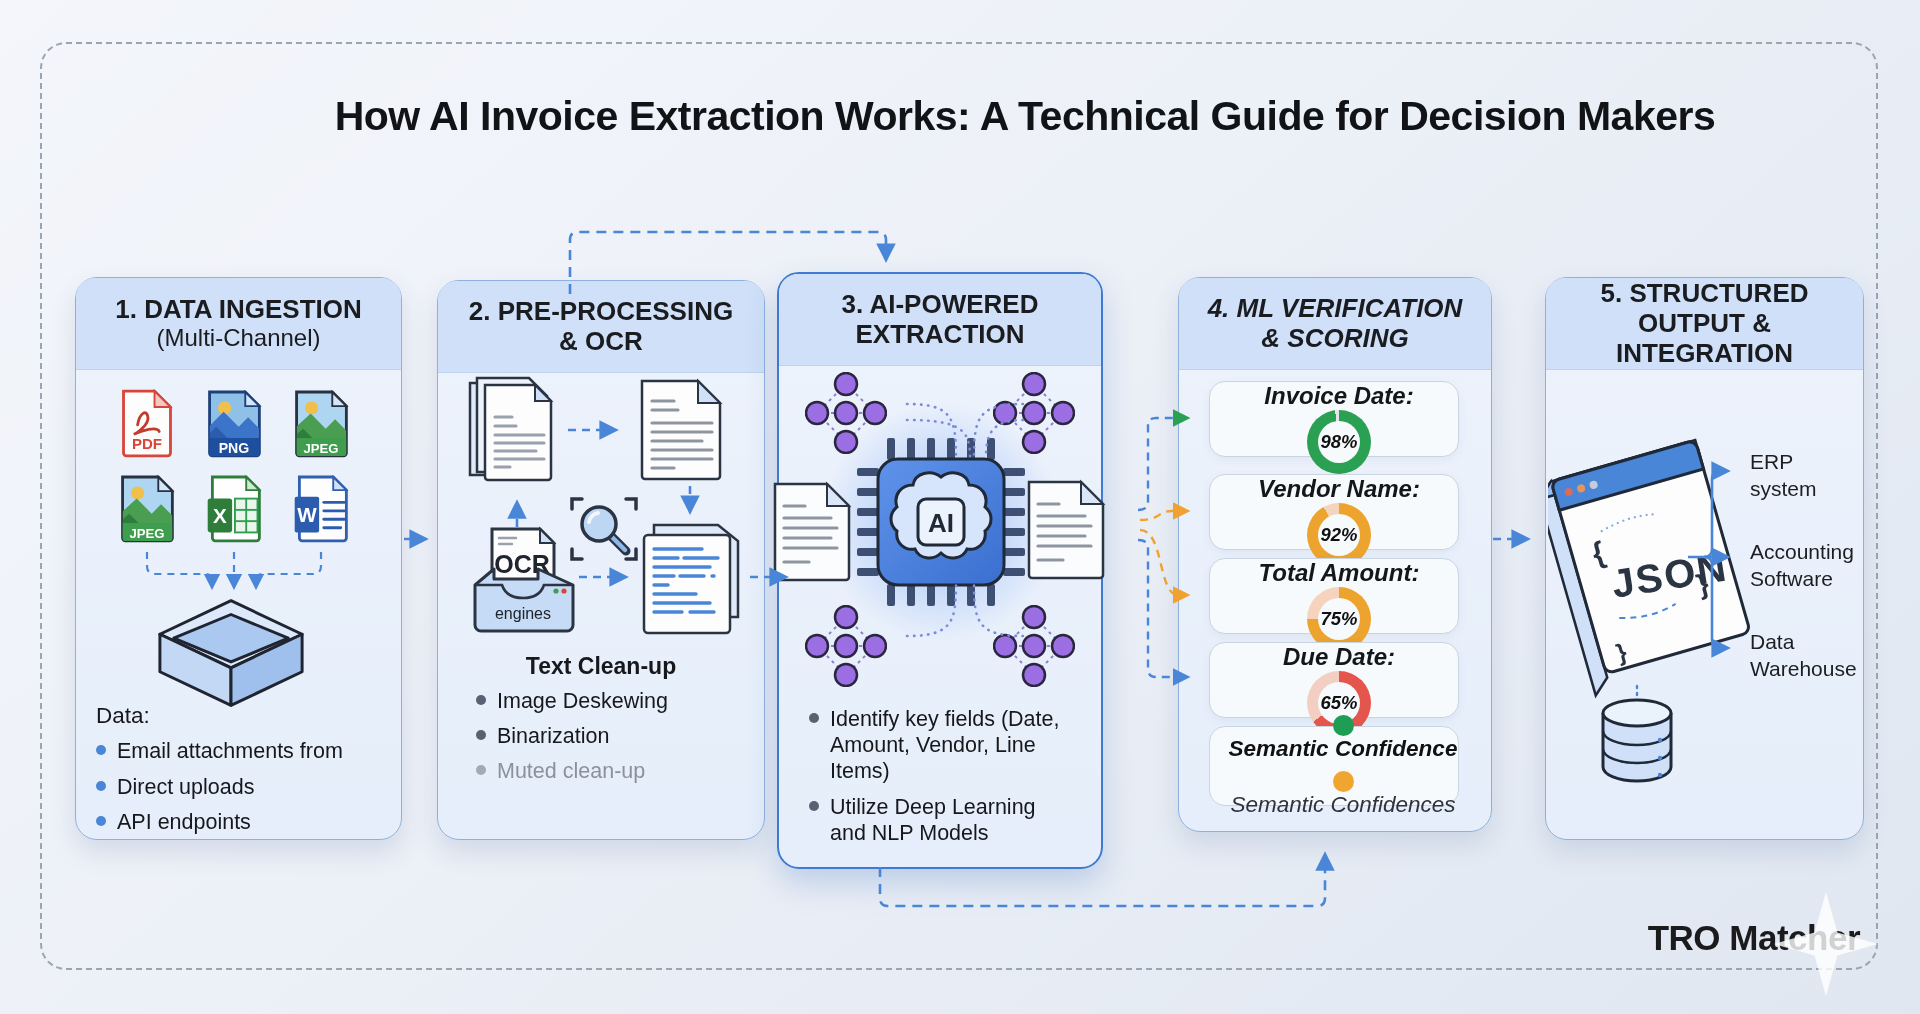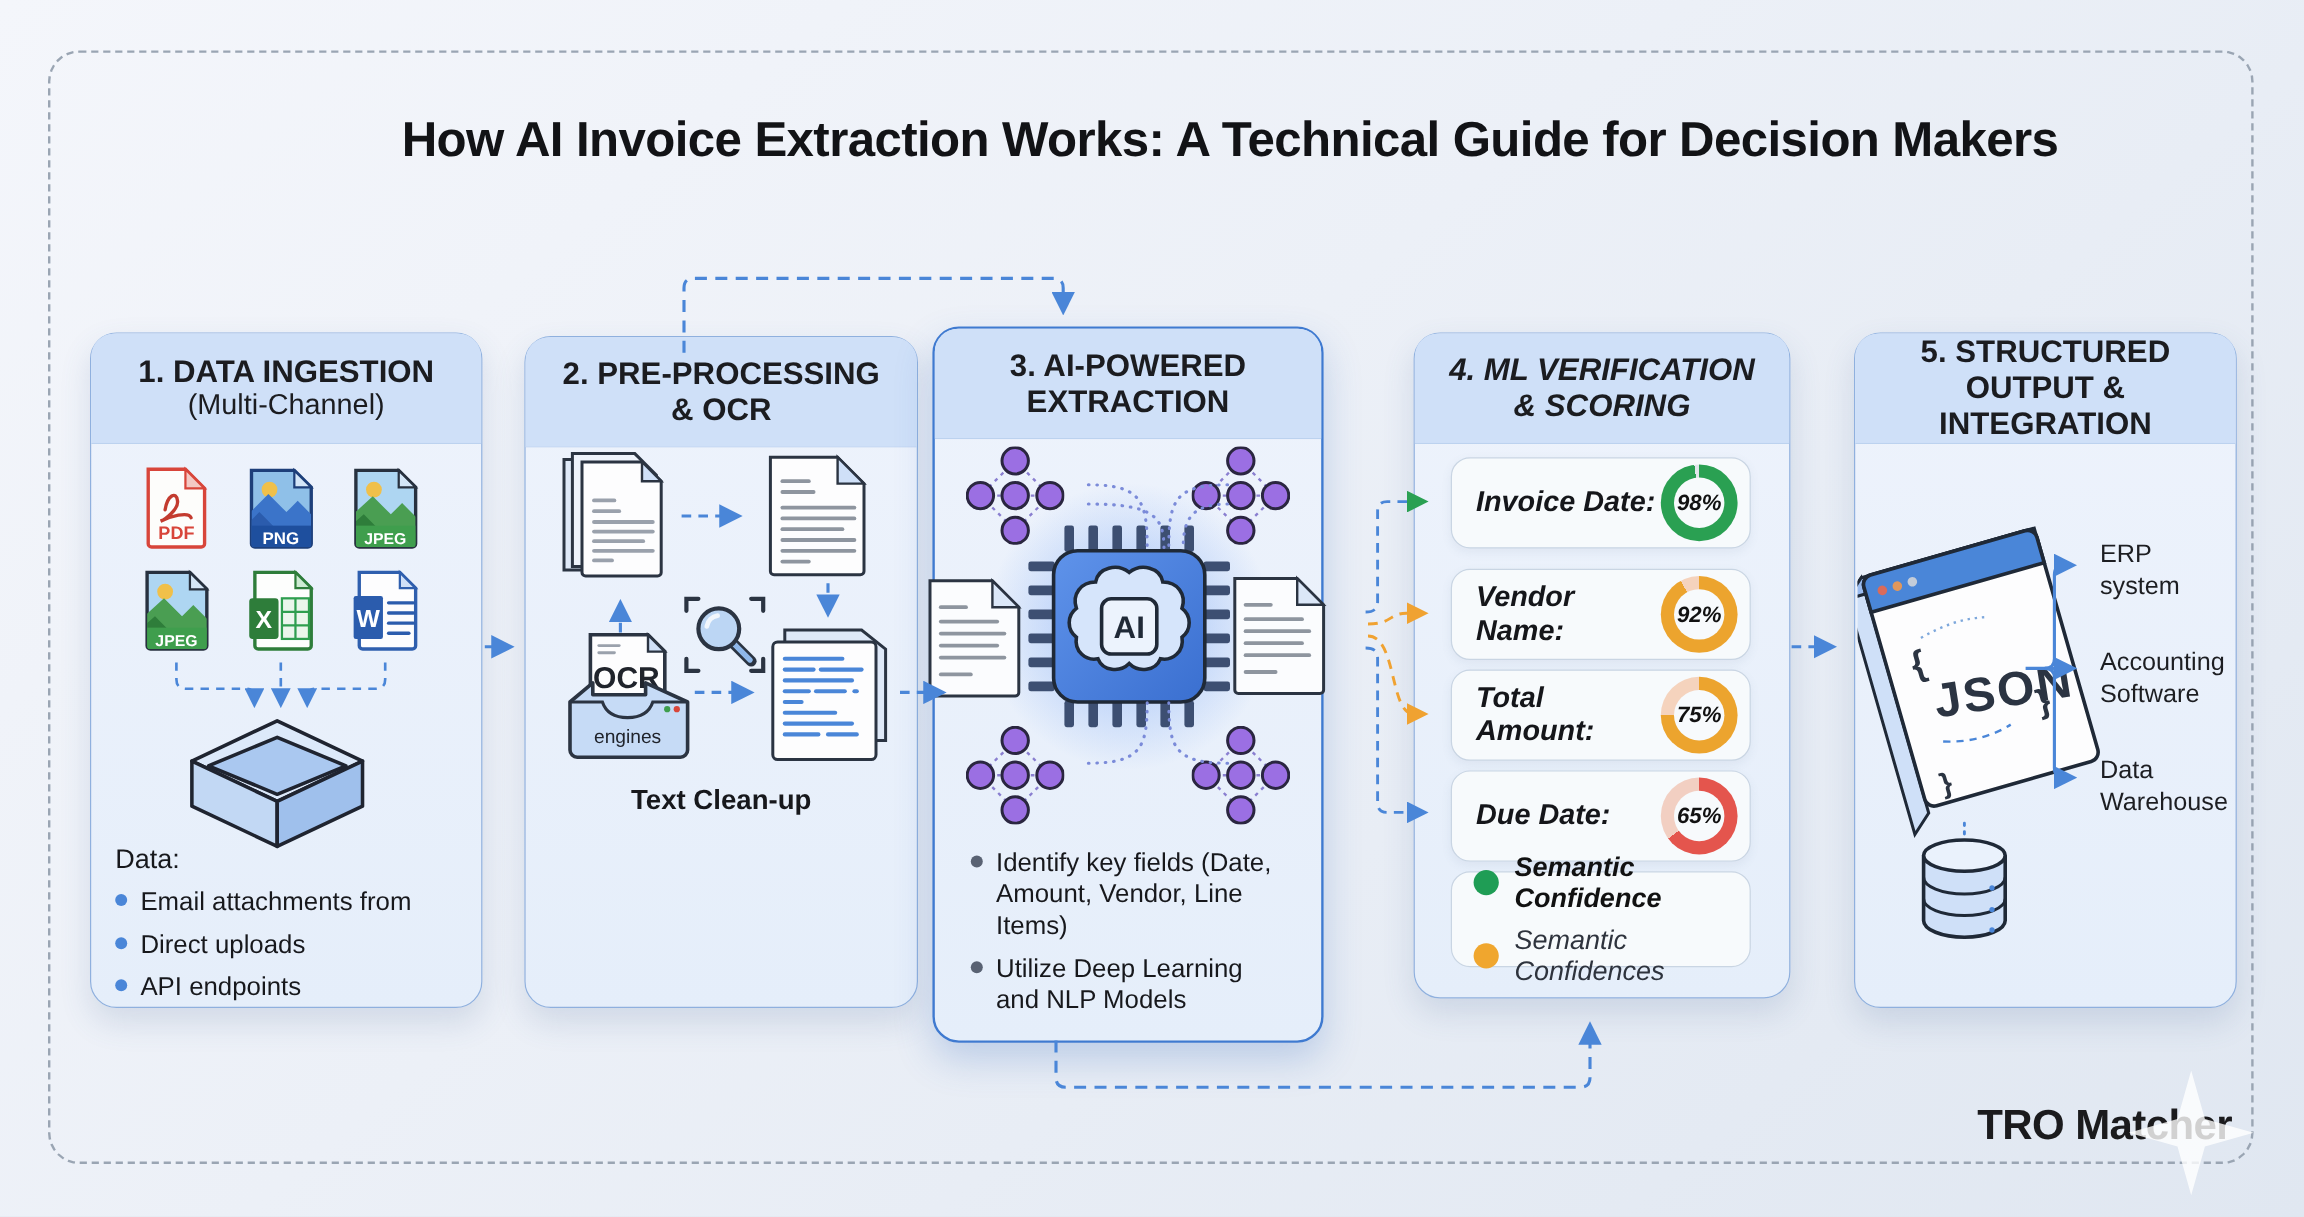--- a/index.html
+++ b/index.html
@@ -31,30 +31,30 @@
   .bdot{flex:0 0 auto;width:10px;height:10px;border-radius:50%;margin-top:7px;}
   .bdot.blue{background:#4a86d8;}
   .bdot.dark{background:#596273;}
   .bdot.gray{background:#a3aab6;}
   .muted{color:#8b919d;}
   .ltitle{font-weight:400;font-size:22.5px;margin-bottom:2px;}
   .tc-title{position:absolute;left:0;top:372px;width:100%;text-align:center;
     font-weight:700;font-size:23px;}
   .score-row{position:absolute;left:30px;width:250px;height:76px;background:#f7fafc;
     border:1.5px solid #c9d5e3;border-radius:16px;display:flex;align-items:center;
-    padding:0 10px 0 20px;box-sizing:border-box;box-shadow:0 3px 8px rgba(90,110,140,.08);}
+    padding:0 10px 0 20px;box-sizing:border-box;box-shadow:0 3px 8px rgba(90,110,140,.08);flex-direction:column;}
   .score-label{flex:1;font-weight:700;font-size:24px;color:#15161a;}
   .donut{position:relative;width:64px;height:64px;border-radius:50%;flex:0 0 auto;}
   .donut::after{content:"";position:absolute;inset:11px;border-radius:50%;background:#f7fafc;}
   .donut span{position:absolute;inset:0;display:flex;align-items:center;justify-content:center;
     font-weight:700;font-size:18.5px;z-index:2;color:#111;}
   .legend{position:absolute;left:30px;top:448px;width:250px;height:80px;background:#f7fafc;
     border:1.5px solid #c9d5e3;border-radius:16px;display:flex;flex-direction:column;
     justify-content:center;gap:9px;padding-left:18px;box-sizing:border-box;}
-  .legend-row{display:flex;align-items:center;gap:13px;font-size:22.5px;color:#2e333d;}
+  .legend-row{display:flex;align-items:center;gap:0;font-size:22.5px;color:#2e333d;flex-direction:column;}
   .legend-row.bold{font-weight:700;color:#111;}
   .ldot{width:21px;height:21px;border-radius:50%;flex:0 0 auto;}
   .chipglow{position:absolute;left:32px;top:118px;width:260px;height:260px;z-index:0;
     background:radial-gradient(circle,rgba(96,150,245,.55) 0%,rgba(96,150,245,0) 65%);}
   .target{position:absolute;width:112px;font-size:21px;line-height:1.3;color:#1d1e22;}
   .brand{position:absolute;left:1540px;top:918px;width:320px;text-align:right;
     font-size:35px;font-weight:800;color:#1b1b1d;z-index:40;letter-spacing:-.5px;}
   .sparkle{position:absolute;right:-18px;top:-26px;width:104px;height:104px;background:#fff;
     opacity:.8;clip-path:polygon(50% 0,61% 39%,100% 50%,61% 61%,50% 100%,39% 61%,0 50%,39% 39%);
     pointer-events:none;}
@@ -261,20 +261,34 @@
         </g>
       <text x="52" y="50" font-size="25" font-weight="bold" fill="#20242c" text-anchor="middle">OCR</text>
       <path d="M5 62 L24 46 v10 h44 v-10 L103 62 v40 a6 6 0 0 1 -6 6 H11 a6 6 0 0 1 -6 -6 z" fill="#c6dbf6" stroke="#2b3442" stroke-width="3" stroke-linejoin="round"></path>
       <path d="M5 62 H32 c3 9 10 13 21 13 s18 -4 21 -13 H103" fill="none" stroke="#2b3442" stroke-width="2.6"></path>
       <circle cx="86" cy="68" r="2.6" fill="#3f9e4d"></circle>
         <circle cx="94" cy="68" r="2.6" fill="#d8453a"></circle>
       <text x="53" y="96" font-size="16" fill="#20242c" text-anchor="middle">engines</text>
     </svg>
 
     <div class="tc-title">Text Clean-up</div>
+    <div class="blist" style="left:38px;top:398px;width:270px">
+      <div class="brow">
+          <span class="bdot dark"></span>
+          <span>Image Deskewing</span>
+        </div>
+      <div class="brow">
+          <span class="bdot dark"></span>
+          <span>Binarization</span>
+        </div>
+      <div class="brow">
+          <span class="bdot gray"></span>
+          <span class="muted">Muted clean-up</span>
+        </div>
+    </div>
   </section>
 
   <section class="panel" id="p3">
     <header class="phead">
       <div class="ph1">3. AI-POWERED</div>
       <div class="ph2">EXTRACTION</div>
     </header>
 
     <div class="chipglow"></div>
 

